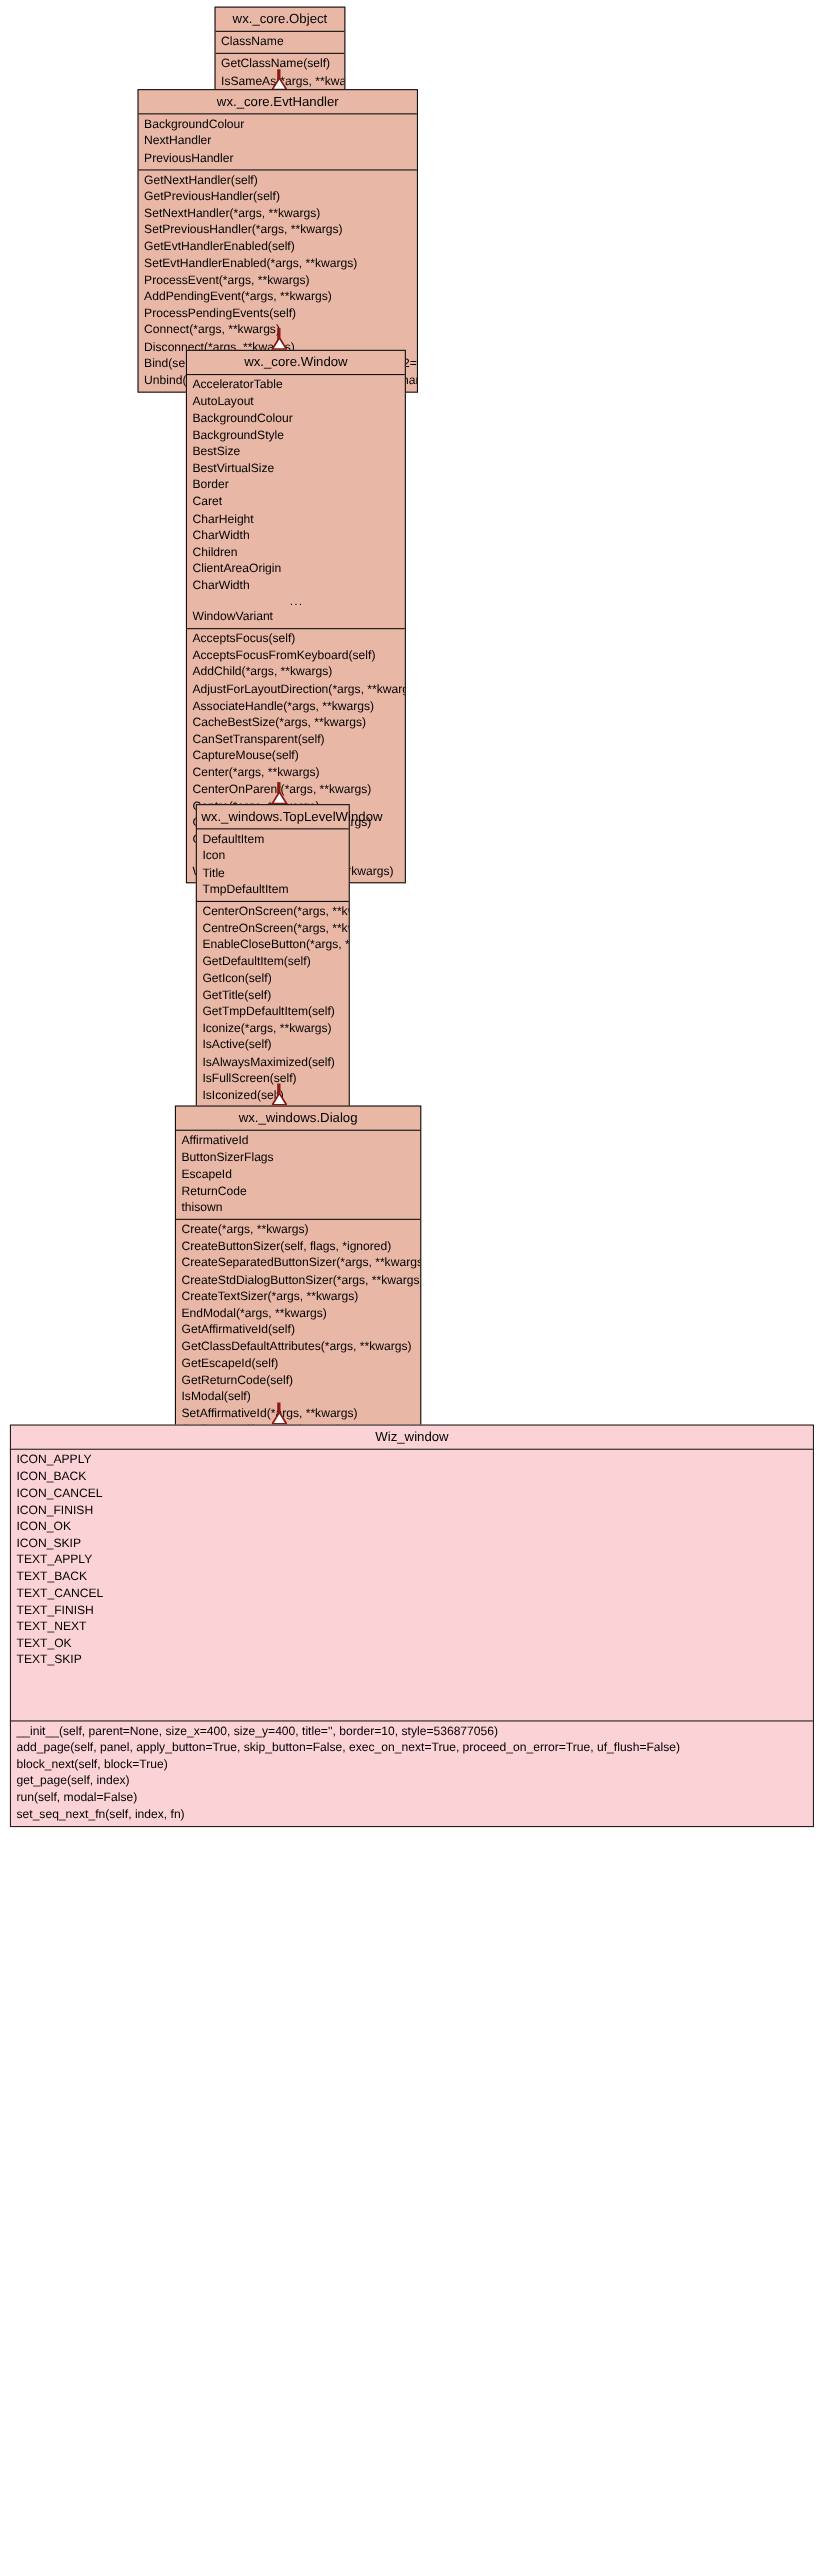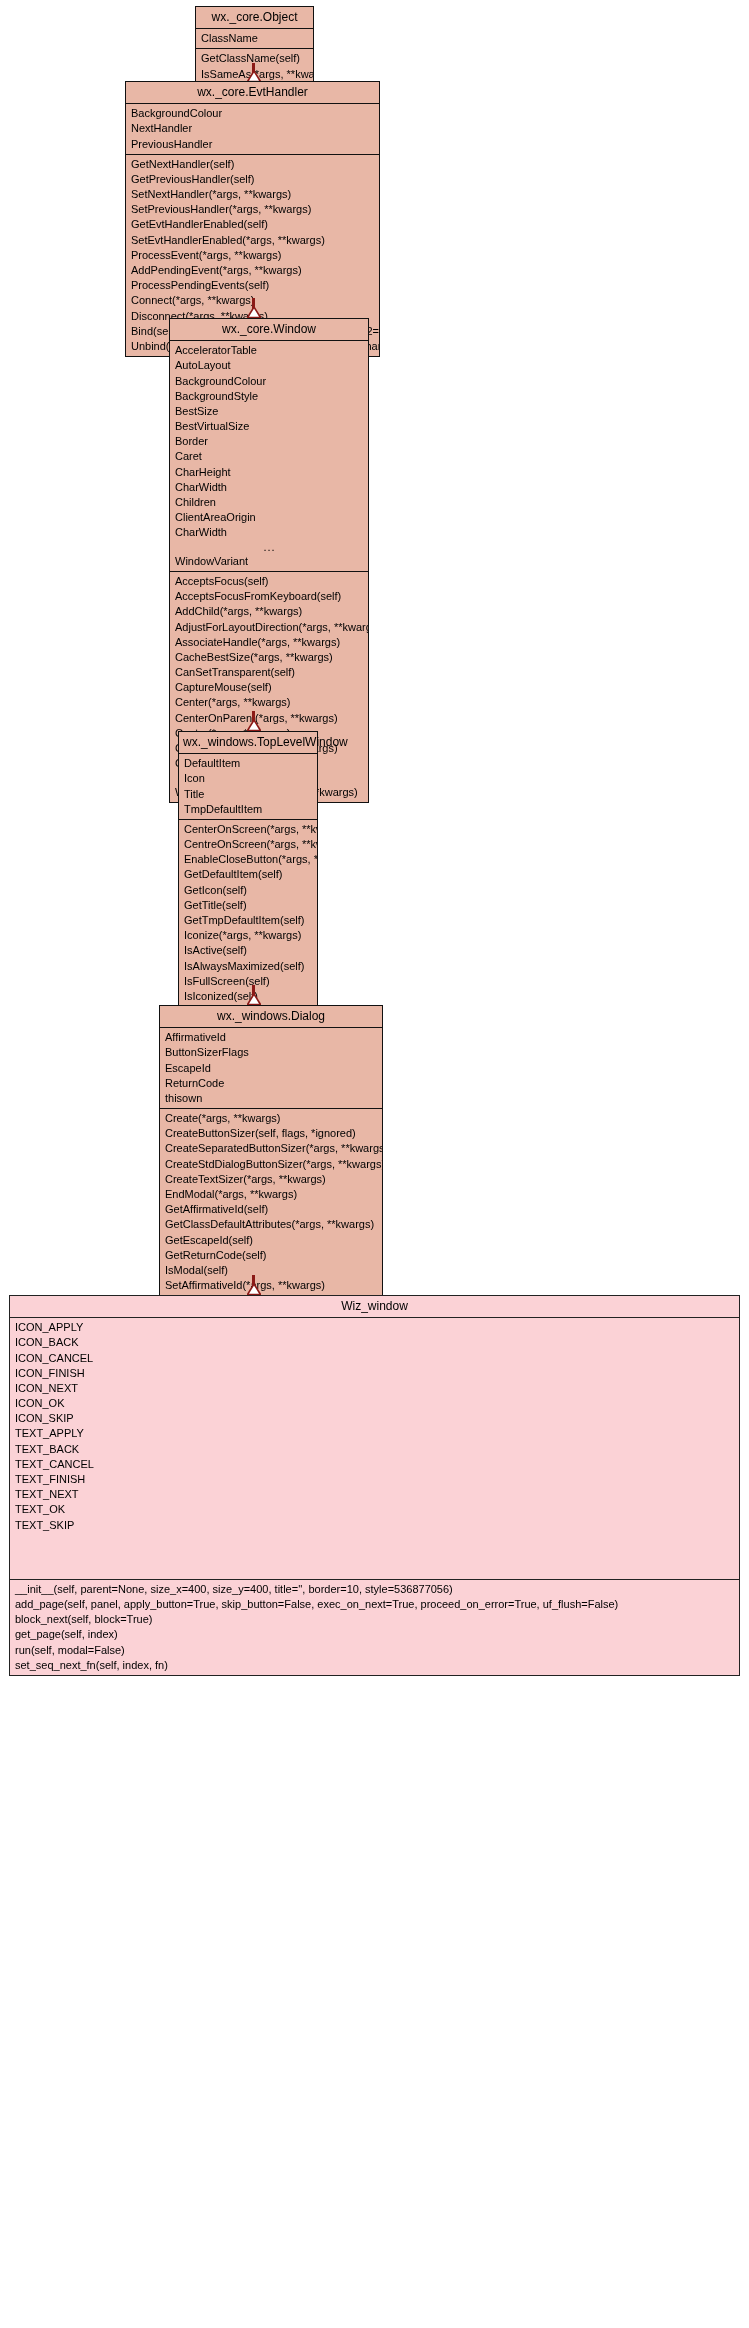--- a/index.html
+++ b/index.html
@@ -258,21 +258,20 @@
     </svg>
   </div>
 
   <div class="uml-box leaf" id="box-wizwindow" style="left:9px; top:1295px; width:731px;">
     <div class="uml-title">Wiz_window</div>
     <div class="uml-section">
       <div class="uml-row">ICON_APPLY</div>
       <div class="uml-row">ICON_BACK</div>
       <div class="uml-row">ICON_CANCEL</div>
       <div class="uml-row">ICON_FINISH</div>
-      <div class="uml-row">ICON_NEXT</div>
       <div class="uml-row">ICON_OK</div>
       <div class="uml-row">ICON_SKIP</div>
       <div class="uml-row">TEXT_APPLY</div>
       <div class="uml-row">TEXT_BACK</div>
       <div class="uml-row">TEXT_CANCEL</div>
       <div class="uml-row">TEXT_FINISH</div>
       <div class="uml-row">TEXT_NEXT</div>
       <div class="uml-row">TEXT_OK</div>
       <div class="uml-row">TEXT_SKIP</div>
     </div>

